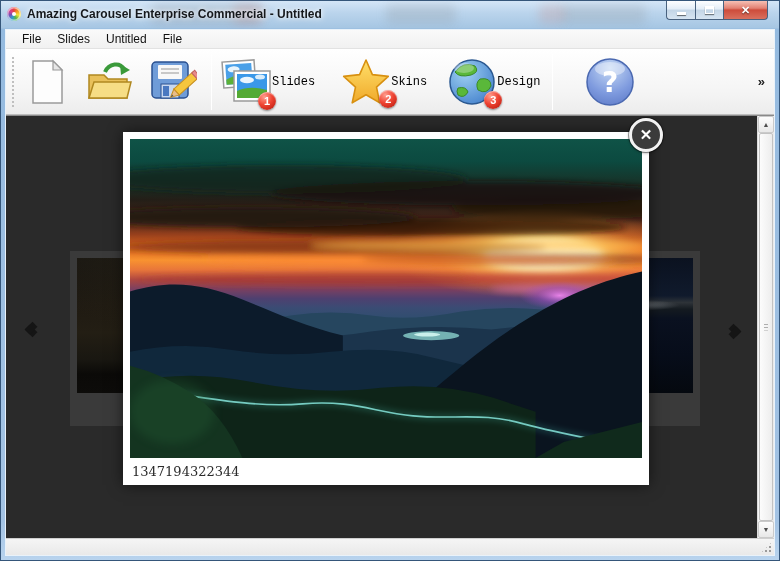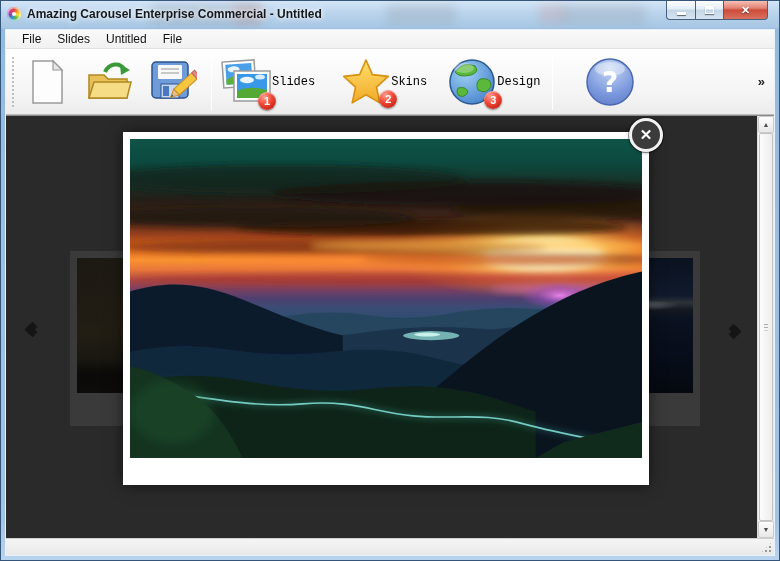--- a/index.html
+++ b/index.html
@@ -341,20 +341,21 @@
             <ellipse cx="296" cy="195" rx="13" ry="2" fill="#d8faf4" opacity="0.85"></ellipse>
             <path d="M0,212 Q50,202 100,210 Q150,218 200,212 Q260,206 302,218 L344,228 L344,318 L0,318 Z" fill="#10283c"></path>
             <path d="M510,132 C470,141 438,154 398,178 C358,202 328,228 288,262 C258,288 238,302 218,318 L510,318 Z" fill="#0a141f"></path>
             <path d="M0,242 Q60,230 120,242 Q190,256 250,248 Q310,242 362,258 L404,272 L404,318 L0,318 Z" fill="#0e2418"></path>
             <path d="M30,252 C80,258 122,268 172,264 C222,260 242,272 282,276 C322,280 352,272 392,284 C422,292 444,296 474,302" fill="none" stroke="#5ce8d8" stroke-width="5" opacity="0.22" filter="url(#b3)"></path>
             <path d="M30,252 C80,258 122,268 172,264 C222,260 242,272 282,276 C322,280 352,272 392,284 C422,292 444,296 474,302" fill="none" stroke="#8df0e6" stroke-width="1.6" opacity="0.8"></path>
             <path d="M0,226 Q32,234 62,254 Q92,274 112,318 L0,318 Z" fill="#143420"></path>
             <ellipse cx="42" cy="272" rx="42" ry="32" fill="#2a6a3a" opacity="0.25" filter="url(#b5)"></ellipse>
             <path d="M510,282 Q470,292 432,302 L404,318 L510,318 Z" fill="#102a1c"></path>
           </svg>
+          <div class="lightbox-caption">1347194322344</div>
           <div class="lightbox-close">
             <span>✕</span>
           </div>
         </div>
       </div>
 
       <div class="vscroll">
         <div class="sbtn">
             <span>▲</span>
           </div>

